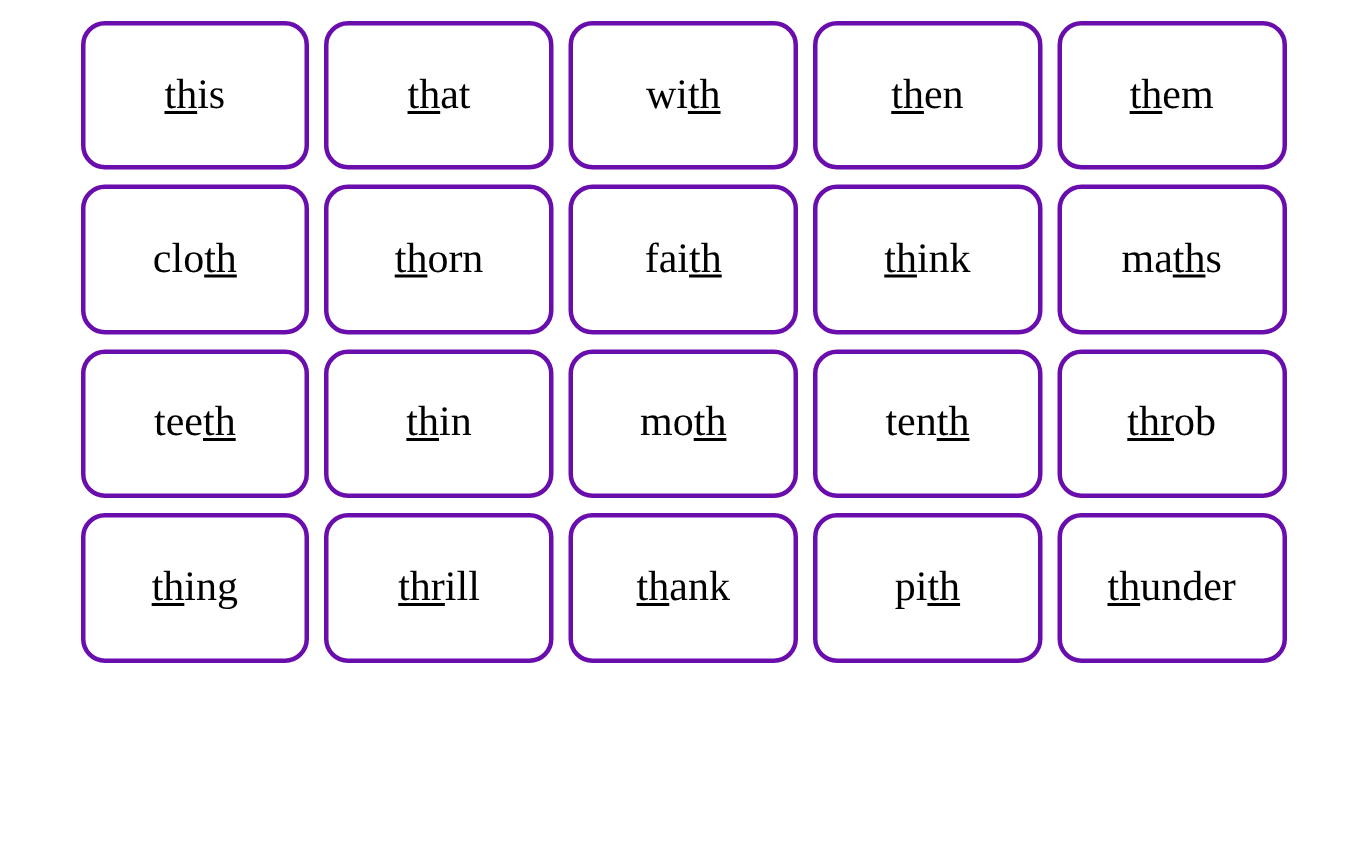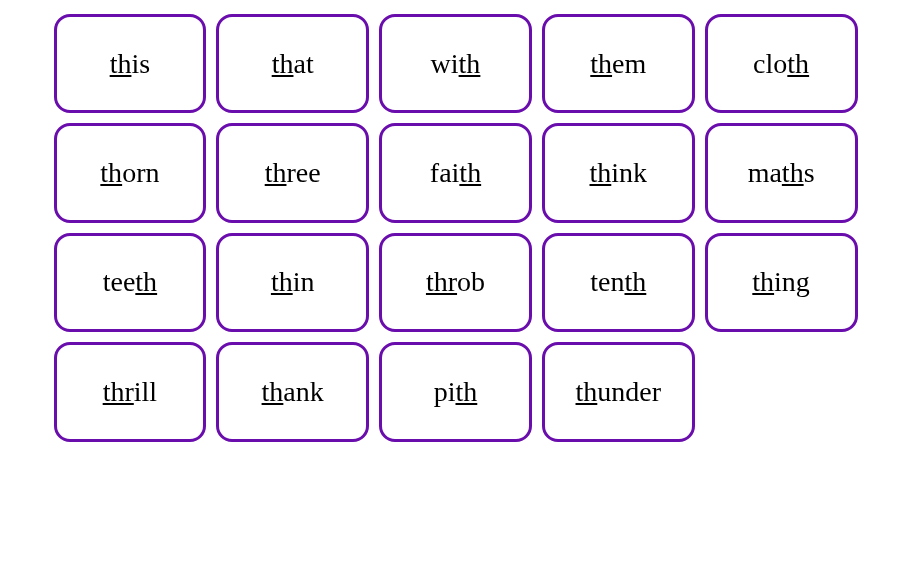--- a/index.html
+++ b/index.html
@@ -57,51 +57,54 @@
 <div class="word-card">
       <span class="word-text"><span class="ul">th</span>is</span>
     </div>
     <div class="word-card">
       <span class="word-text"><span class="ul">th</span>at</span>
     </div>
     <div class="word-card">
       <span class="word-text">wi<span class="ul">th</span></span>
     </div>
     <div class="word-card">
+      <span class="word-text"><span class="ul">th</span>en</span>
+    </div>
+    <div class="word-card">
       <span class="word-text"><span class="ul">th</span>em</span>
     </div>
     <div class="word-card">
       <span class="word-text">clo<span class="ul">th</span></span>
     </div>
     <div class="word-card">
       <span class="word-text"><span class="ul">th</span>orn</span>
-    </div>
-    <div class="word-card">
-      <span class="word-text"><span class="ul">th</span>ree</span>
     </div>
     <div class="word-card">
       <span class="word-text">fai<span class="ul">th</span></span>
     </div>
     <div class="word-card">
       <span class="word-text"><span class="ul">th</span>ink</span>
     </div>
     <div class="word-card">
       <span class="word-text">ma<span class="ul">th</span>s</span>
     </div>
     <div class="word-card">
       <span class="word-text">tee<span class="ul">th</span></span>
     </div>
     <div class="word-card">
       <span class="word-text"><span class="ul">th</span>in</span>
     </div>
     <div class="word-card">
-      <span class="word-text"><span class="ul">thr</span>ob</span>
+      <span class="word-text">mo<span class="ul">th</span></span>
     </div>
     <div class="word-card">
       <span class="word-text">ten<span class="ul">th</span></span>
+    </div>
+    <div class="word-card">
+      <span class="word-text"><span class="ul">thr</span>ob</span>
     </div>
     <div class="word-card">
       <span class="word-text"><span class="ul">th</span>ing</span>
     </div>
     <div class="word-card">
       <span class="word-text"><span class="ul">thr</span>ill</span>
     </div>
     <div class="word-card">
       <span class="word-text"><span class="ul">th</span>ank</span>
     </div>

